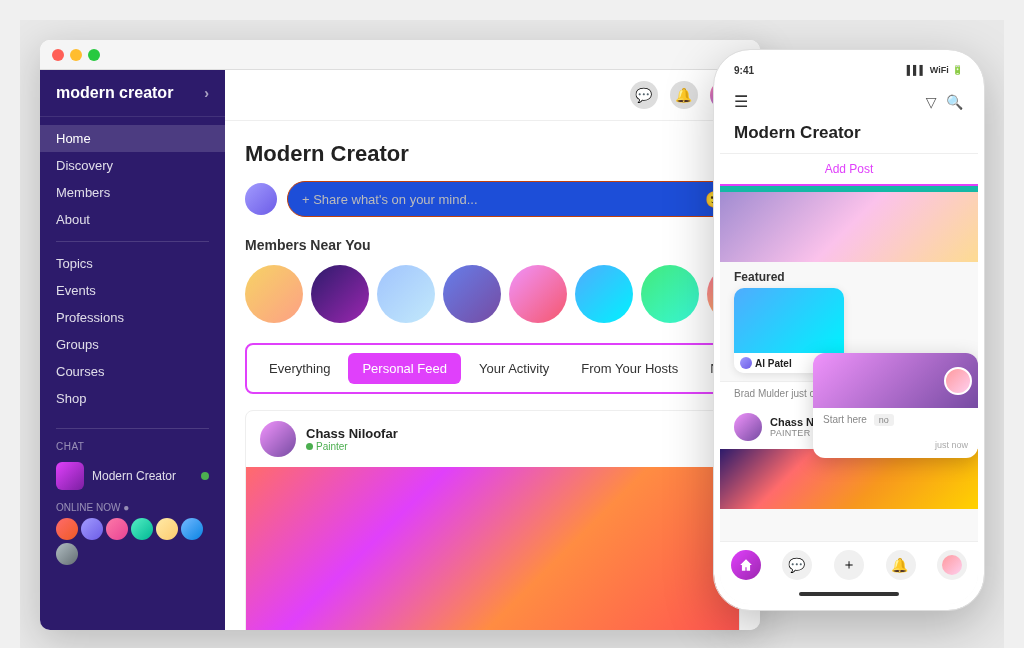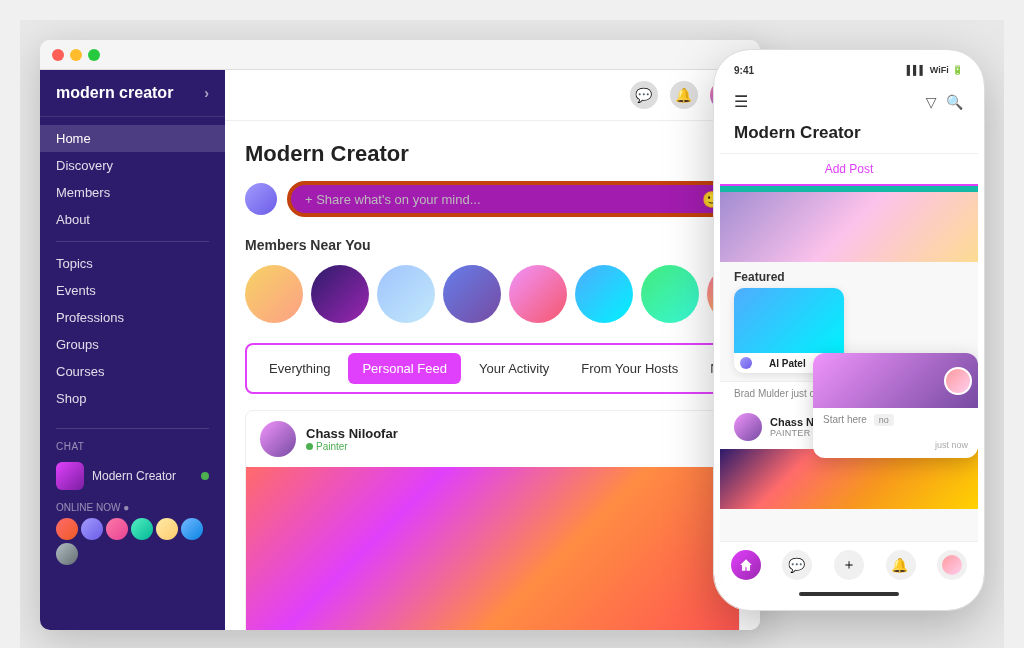--- a/index.html
+++ b/index.html
@@ -247,30 +247,30 @@
     .post-avatar {
       width: 32px; height: 32px;
       border-radius: 50%;
       background: linear-gradient(135deg, #a29bfe, #6c5ce7);
       flex-shrink: 0;
     }
 
     .post-input {
       flex: 1;
       height: 36px;
-      border: 4px solid #c2410c;
+      border: 1px solid #c2410c;
       border-radius: 20px;
       padding: 0 14px;
       font-size: 13px;
       color: #aaa;
       display: flex;
       align-items: center;
       justify-content: space-between;
       cursor: text;
-      background: #a21caf;
+      background: #1d4ed8;
     }
 
     .post-input-placeholder {
       color: #bbb;
       font-size: 13px;
     }
 
     .post-input-emoji {
       color: #ccc;
       font-size: 16px;
@@ -490,21 +490,21 @@
       font-size: 9px;
       color: #666;
     }
 
     .phone-card-footer-name {
       font-size: 10px;
       font-weight: 600;
       color: #222;
       display: flex;
       align-items: center;
-      gap: 17px;
+      gap: 3px;
     }
 
     .phone-card-mini-avatar {
       width: 12px; height: 12px;
       border-radius: 50%;
       background: linear-gradient(135deg, #a29bfe, #6c5ce7);
     }
 
     
     .guidelines-card {

